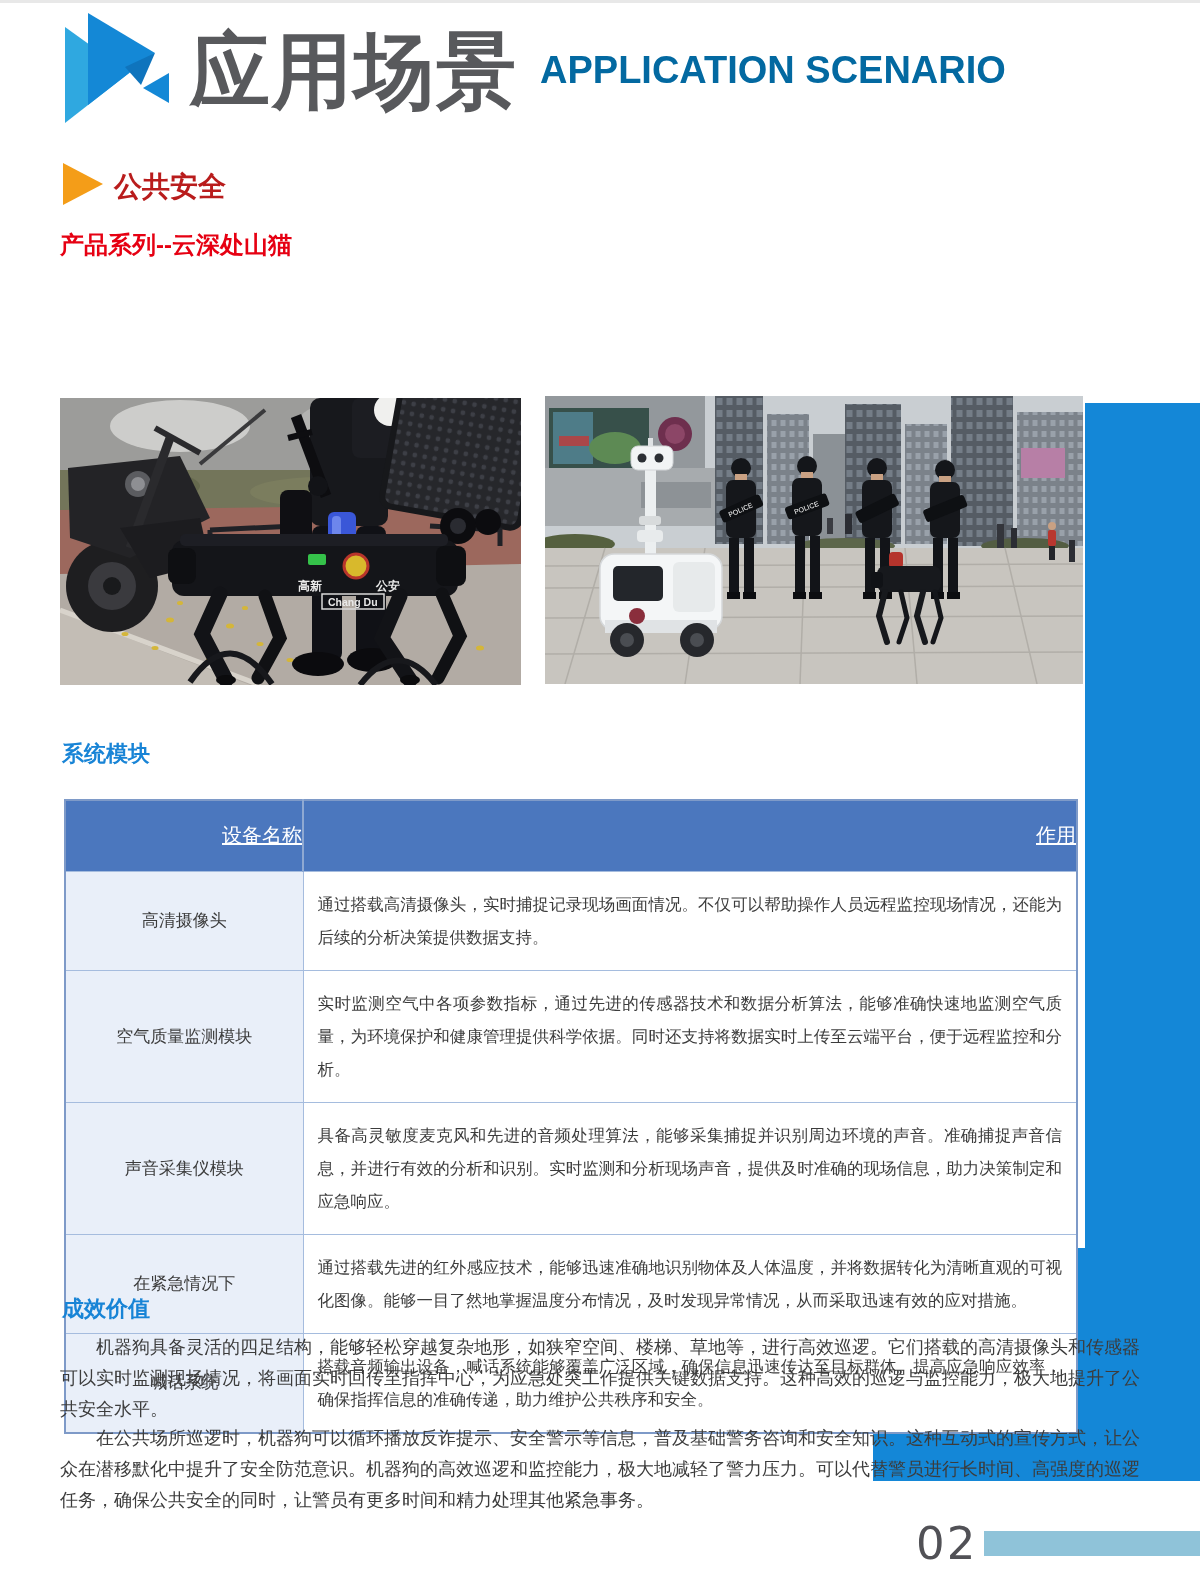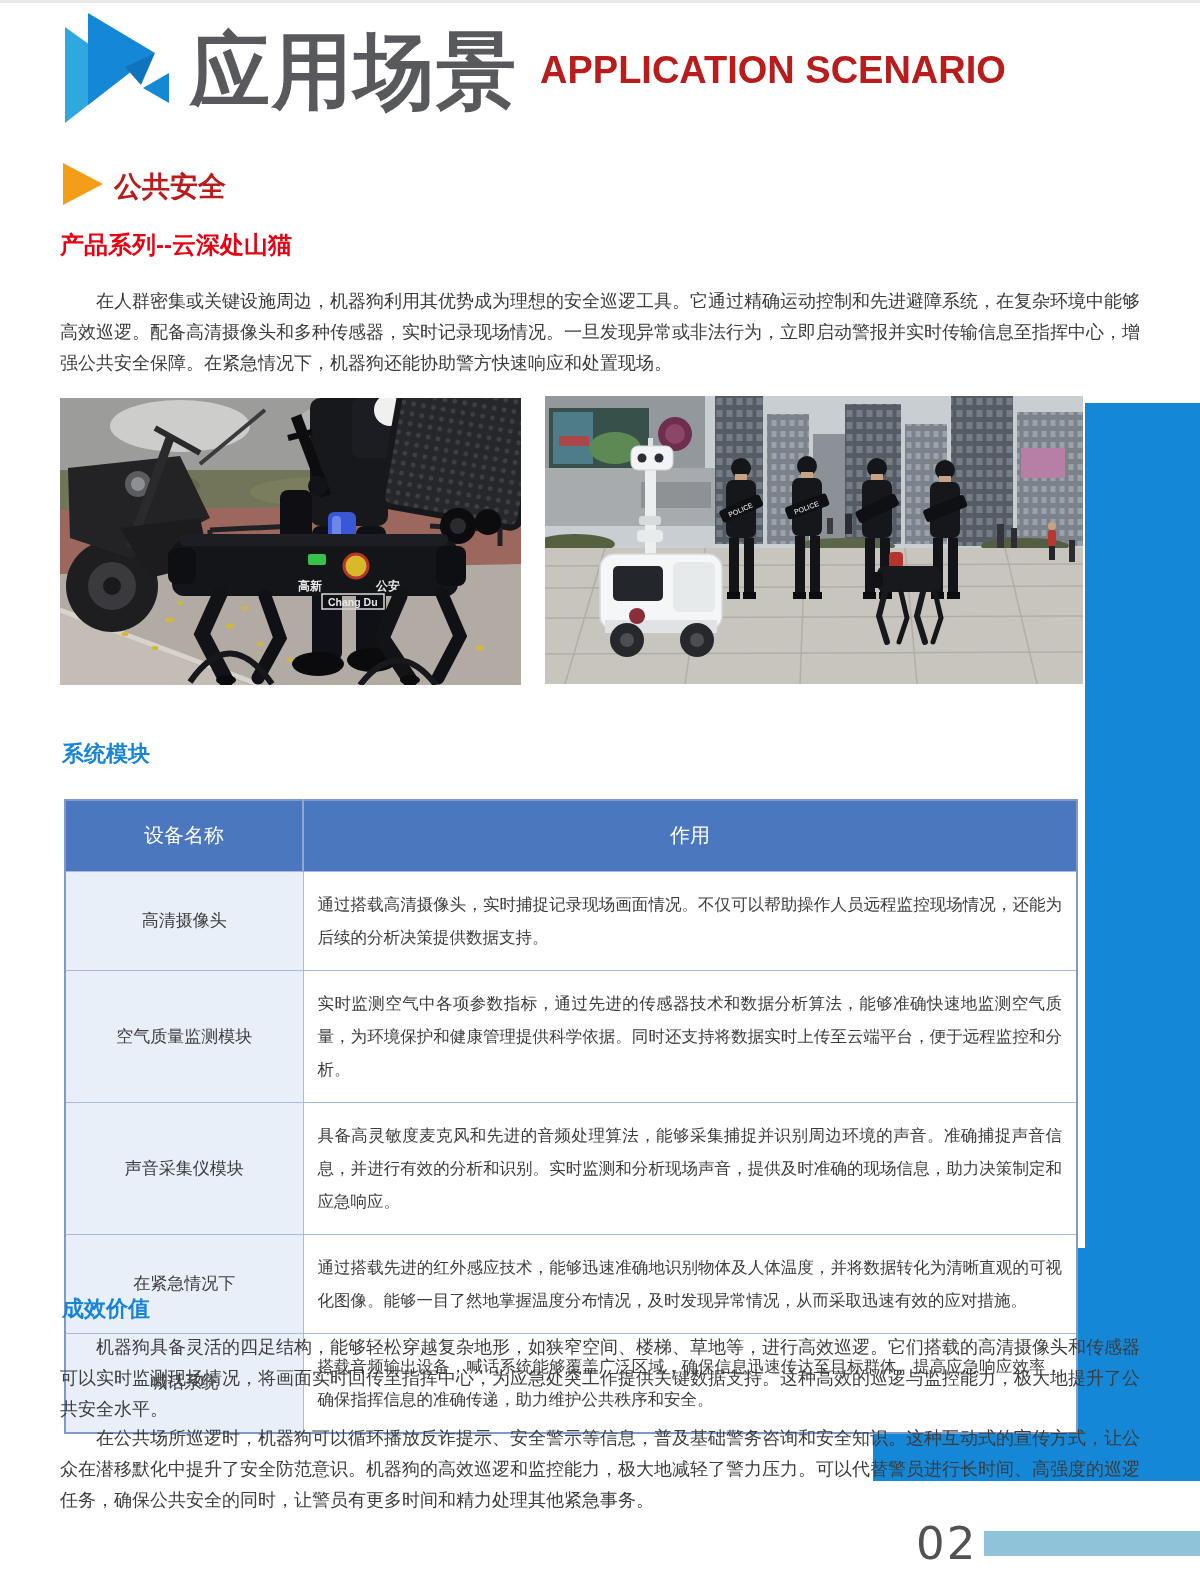--- a/index.html
+++ b/index.html
@@ -14,21 +14,21 @@
   .side-band-bottom{position:absolute; left:873px;  top:1245px; width:327px; height:233px; background:#1487d7; z-index:0; }
   
   .logo { position:absolute; left:55px; top:6px; z-index:2; }
   .title-cn {
     position:absolute; left:190px; top:14px; z-index:2;
     font-size:80px; font-weight:bold; color:#58595c; letter-spacing:2px;
     transform:scaleY(1.04); transform-origin:top left; white-space:nowrap;
   }
   .title-en {
     position:absolute; left:540px; top:46px; z-index:2;
-    font-size:38px; font-weight:bold; color:#b91c1c; letter-spacing:0px; white-space:nowrap;
+    font-size:38px; font-weight:bold; color:#0369a1; letter-spacing:0px; white-space:nowrap;
   }
   
   .sec-tri {
     position:absolute; left:63px; top:160px; width:0; height:0; z-index:2;
     border-left:40px solid #f49d18; border-top:21px solid transparent; border-bottom:21px solid transparent;
   }
   .sec-label {
     position:absolute; left:114px; top:165px; z-index:2;
     font-size:28px; font-weight:bold; color:#b91c1c; white-space:nowrap;
   }
@@ -58,21 +58,21 @@
   .h-value   { top:1291px; }
   
   .module-table {
     position:absolute; left:64px; top:796px; width:1014px; z-index:2;
     border-collapse:collapse; table-layout:fixed;
     border:2px solid #7e9ac8;
   }
   .module-table col.c1 { width:238px; }
   .module-table th {
     background:#4b77be; color:#ffffff; font-size:20px; font-weight:normal;
-    text-align:center; vertical-align:middle; height:71px;
+    text-align:right; vertical-align:middle; height:71px;text-decoration:underline;
   }
   .module-table th.th-name { border-right:2px solid #8fa9d2; }
   .module-table td {
     border:1px solid #a5bcde; vertical-align:middle;
     font-size:16.5px; line-height:33px; color:#3c3c3c;
   }
   .module-table td.cell-name {
     background:#e9eff9; text-align:center; font-size:17px; padding:0 0;
   }
   .module-table td.cell-desc { background:#ffffff; padding:16px 14px; text-align:justify; }
@@ -100,21 +100,20 @@
     <polygon points="114,64 114,94 88,79" fill="#1488d6"></polygon>
   </svg>
 
   <div class="title-cn">应用场景</div>
   <div class="title-en">APPLICATION SCENARIO</div>
 
   <div class="sec-tri"></div>
   <div class="sec-label">公共安全</div>
 
   <div class="product-heading">产品系列--云深处山猫</div>
-  <div class="para intro">在人群密集或关键设施周边，机器狗利用其优势成为理想的安全巡逻工具。它通过精确运动控制和先进避障系统，在复杂环境中能够高效巡逻。配备高清摄像头和多种传感器，实时记录现场情况。一旦发现异常或非法行为，立即启动警报并实时传输信息至指挥中心，增强公共安全保障。在紧急情况下，机器狗还能协助警方快速响应和处置现场。</div>
 
   <svg class="photo photo-left" width="461" height="287" viewBox="0 0 461 287">
     <defs>
       <pattern id="hex" width="10" height="10" patternUnits="userSpaceOnUse">
         <rect width="10" height="10" fill="#26272b"></rect>
         <circle cx="5" cy="5" r="2.4" fill="#3d3f46"></circle>
       </pattern>
     </defs>
 
     <rect x="0" y="0" width="461" height="96" fill="#9c9c9a"></rect>

